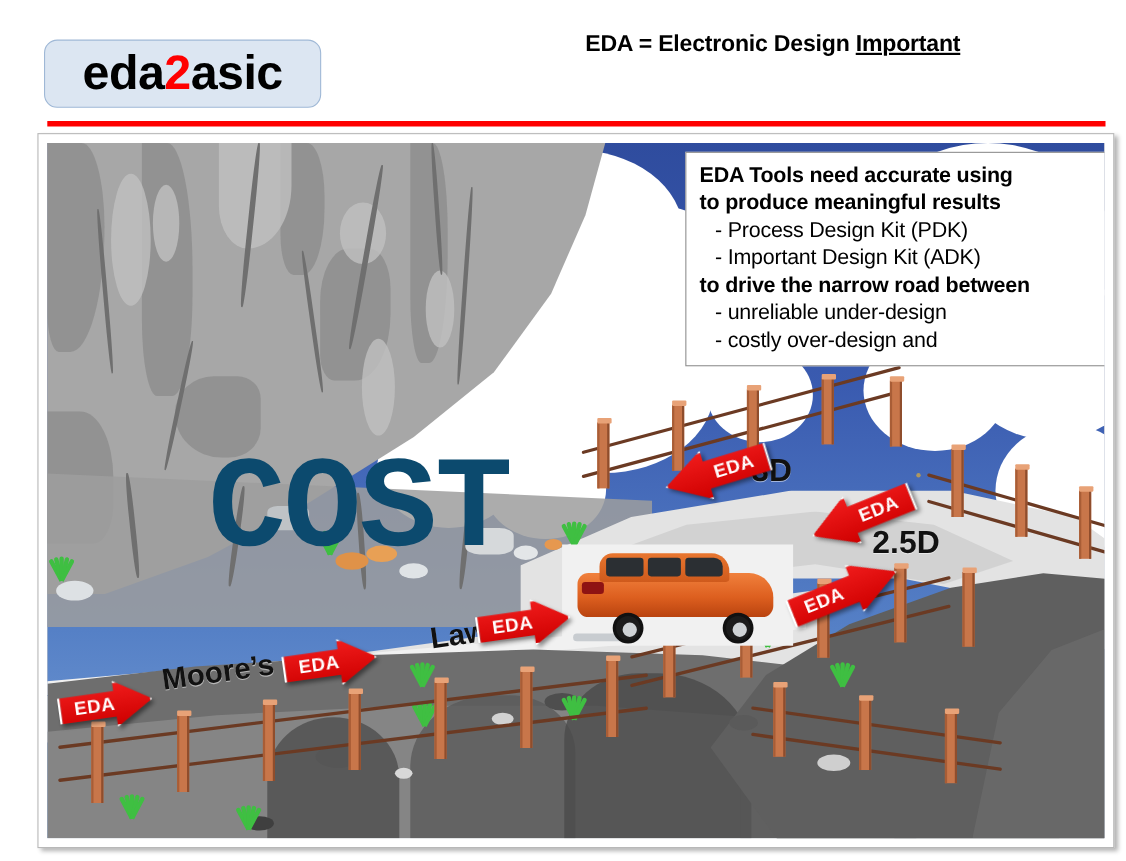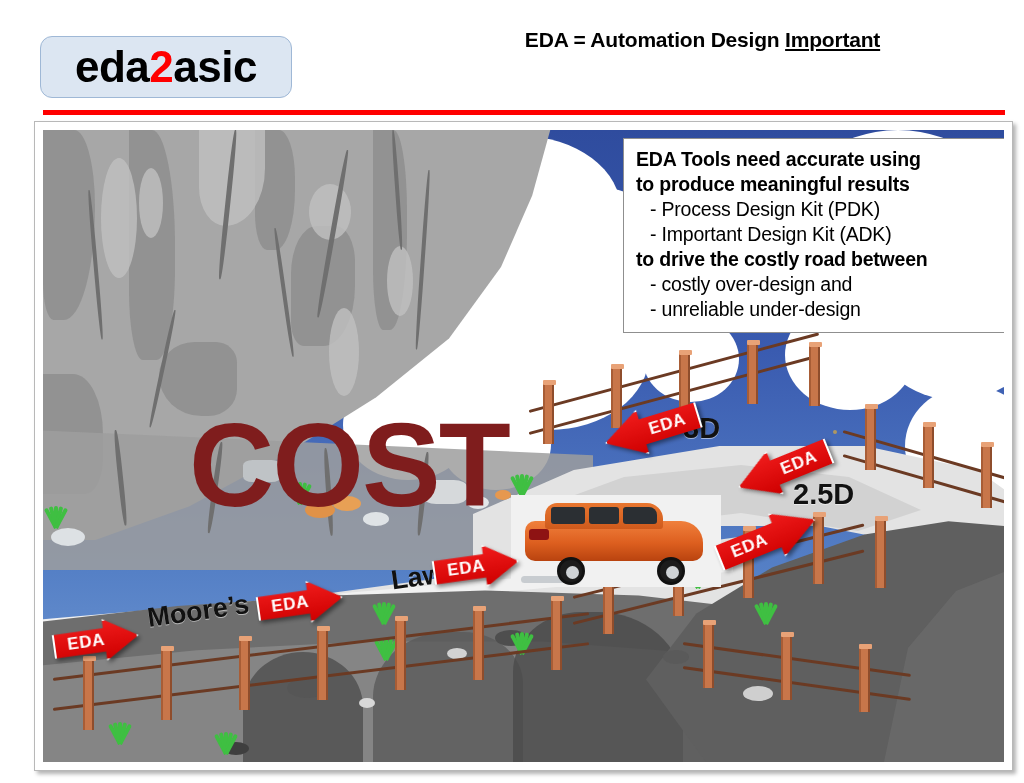--- a/index.html
+++ b/index.html
@@ -188,23 +188,23 @@
     background: #c8ccd0; border-radius: 4px;
   }
   .taillight {
     position: absolute; left: 18px; top: 34px; width: 20px; height: 11px;
     background: #8e1313; border-radius: 3px;
   }
 
   
   #cost-word {
     position: absolute; left: 146px; top: 276px;
-    font-size: 118px; font-weight: bold; color: #7f1d1d;
+    font-size: 118px; font-weight: bold; color: #0c4a6e;
     letter-spacing: -2px; line-height: 1;
-    font-family: Liberation Sans, sans-serif;
+    font-family: Liberation Mono, monospace;
   }
 
   
   .road-label {
     position: absolute; font-weight: bold; color: #111111;
     font-family: "Liberation Sans", sans-serif;
     text-shadow: 0 1px 0 rgba(255,255,255,.5);
     white-space: nowrap;
   }
 
@@ -258,21 +258,21 @@
 </head>
 <body>
 
 <div id="slide">
 
   <div id="logo-box">
     <div id="logo-text"><span>eda</span><span class="two">2</span><span>asic</span></div>
   </div>
 
   <div id="title-block">
-    <div id="title-sub"><span>EDA = Automation Design </span><span class="uline">Important</span></div>
+    <div id="title-sub"><span>EDA = Electronic Design </span><span class="uline">Important</span></div>
   </div>
 
   <div id="red-rule"></div>
 
   <div id="picture-frame">
     <div id="scene">
 
       <div class="sky"></div>
       <div class="star" style="left:330px;top:20px;"></div>
       <div class="star" style="left:498px;top:262px;"></div>
@@ -519,21 +519,21 @@
         <div class="lbl">EDA</div>
       </div>
 
       <div id="cost-word">COST</div>
 
       <div id="callout-main">
         <div class="co-line bold">EDA Tools need accurate using</div>
         <div class="co-line bold">to produce meaningful results</div>
         <div class="co-line indent">-  Process Design Kit (PDK)</div>
         <div class="co-line indent">-  Important Design Kit (ADK)</div>
-        <div class="co-line bold">to drive the costly road between</div>
+        <div class="co-line bold">to drive the narrow road between</div>
+        <div class="co-line indent">-  unreliable under-design</div>
         <div class="co-line indent">-  costly over-design and</div>
-        <div class="co-line indent">-  unreliable under-design</div>
       </div>
 
 
     </div>
   </div>
 </div>
 
 </body></html>

